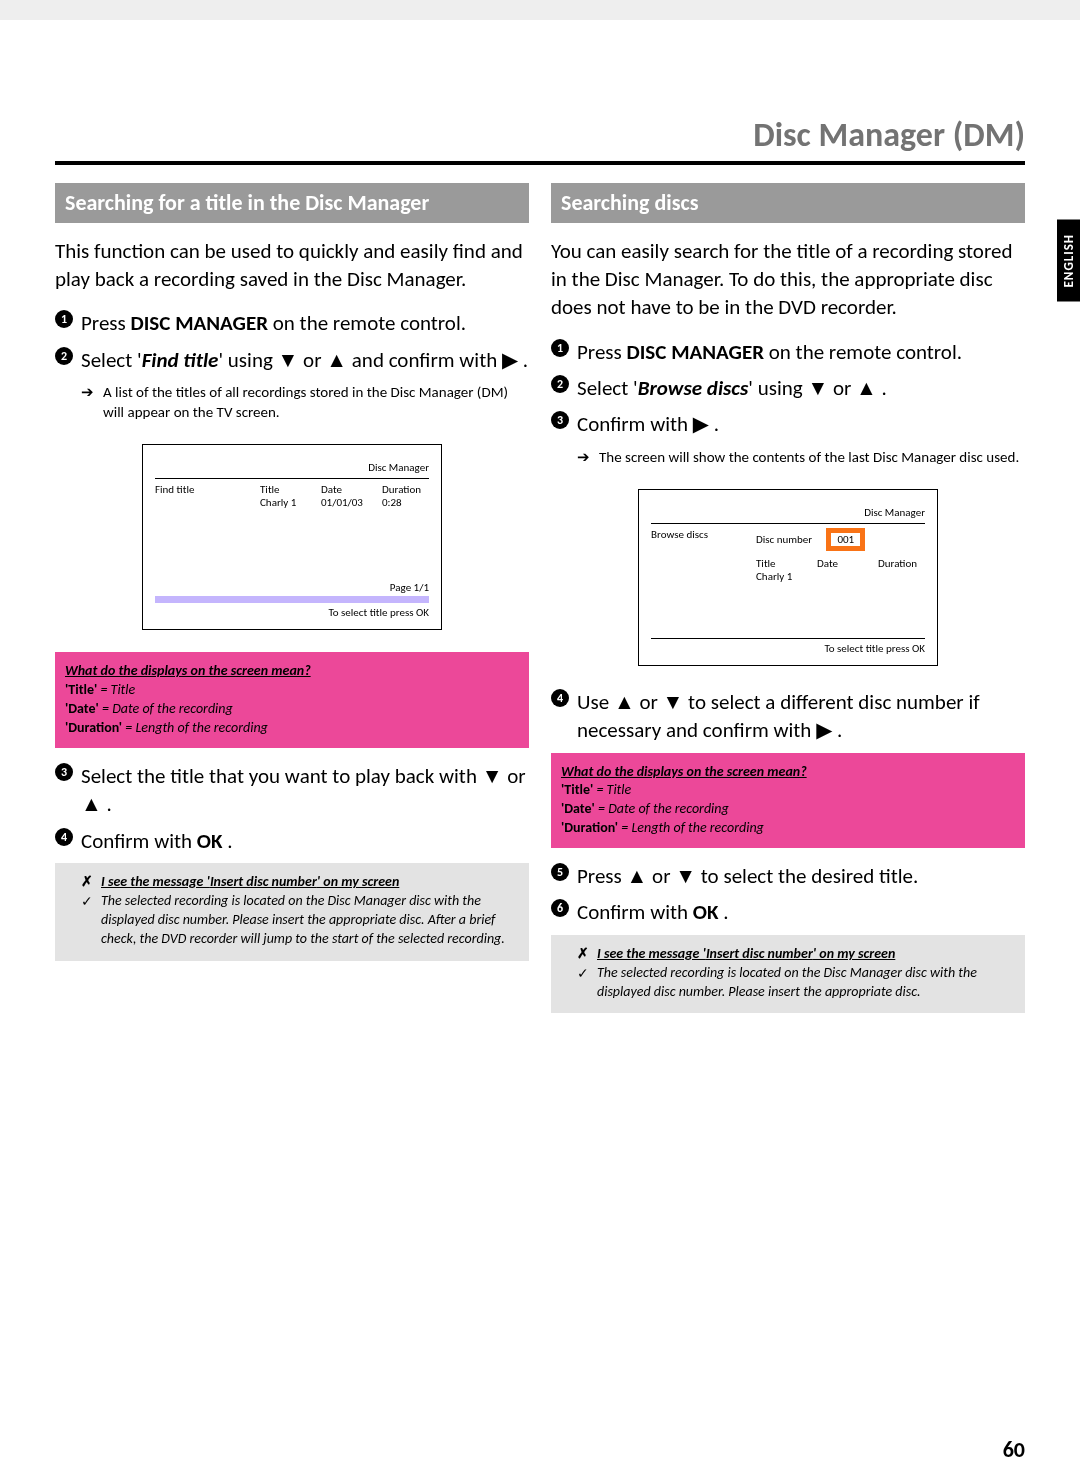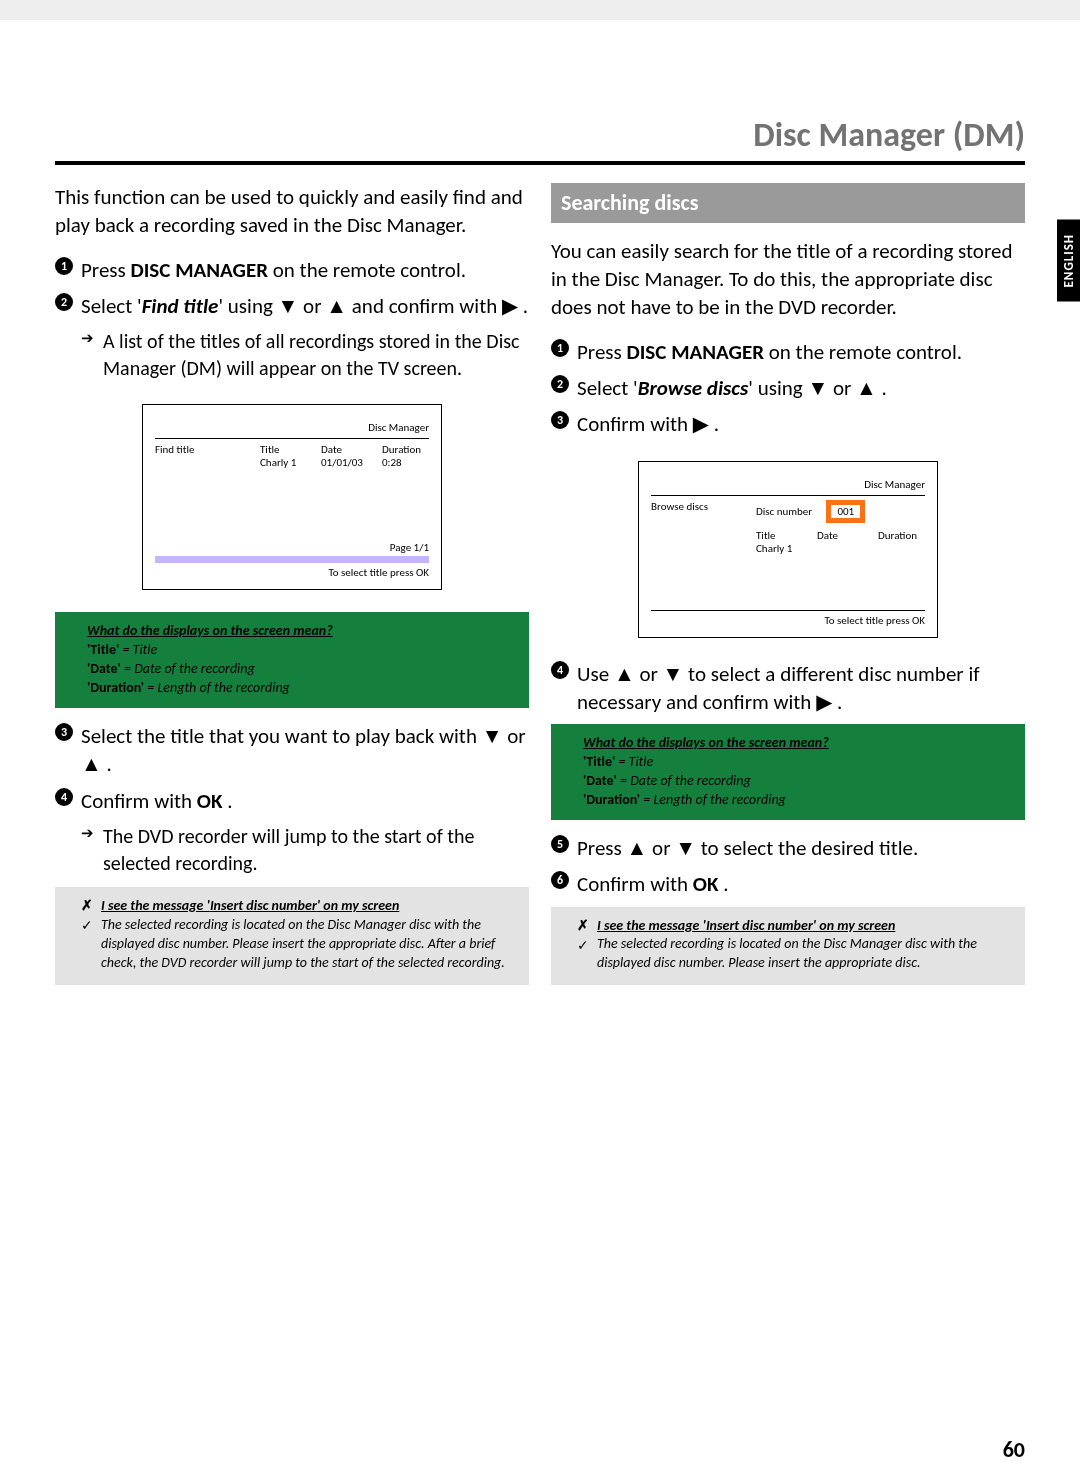--- a/index.html
+++ b/index.html
@@ -43,21 +43,21 @@
   .step-badge {
     position: absolute; left: 0; top: 1px;
     width: 18px; height: 18px;
     background: #000; color: #fff;
     border-radius: 50%;
     font-size: 12px; font-weight: bold;
     display: flex; align-items: center; justify-content: center;
   }
   .arrow-sub {
     position: relative; padding-left: 48px;
-    font-size: 20px; line-height: 1.35; margin-bottom: 10px;
+    font-size: 15px; line-height: 1.35; margin-bottom: 10px;
   }
   .arrow-sub::before {
     content: "➔"; position: absolute; left: 26px; top: 0;
     font-size: 15px;
   }
   .icn { font-family: "Arial", sans-serif; }
   .screen-box {
     border: 1px solid #000;
     margin: 22px auto;
     width: 300px;
@@ -70,22 +70,22 @@
     padding-top: 4px;
   }
   .screen-box .row1 { display: flex; gap: 10px; }
   .screen-box .row1 .lbl { width: 95px; }
   .screen-box .cols { display: flex; gap: 14px; flex: 1; }
   .screen-box .blank { height: 70px; }
   .screen-box .footer1 { text-align: right; border-bottom: 7px solid #c4b5fd; padding: 2px 0; }
   .screen-box .footer2 { text-align: right; padding-top: 3px; }
   .discnum-box { border: 5px solid #f97316; padding: 0 6px; display: inline-block; }
   .info-box {
-    background: #15803d;
-    padding: 10px 32px;
+    background: #ec4899;
+    padding: 10px 10px;
     font-size: 14px;
     line-height: 1.35;
     margin-bottom: 14px;
     font-style: italic;
   }
   .info-box .q {
     font-weight: bold; text-decoration: underline;
     font-style: italic;
   }
   .info-box .def b { font-style: normal; font-weight: bold; }
@@ -125,20 +125,21 @@
 <div class="page">
 
   <div class="lang-tab">ENGLISH</div>
 
   <div class="page-title">Disc Manager (DM)</div>
   <hr class="hr-thick">
 
   <div class="columns">
 
     <div class="col">
+      <div class="section-header">Searching for a title in the Disc Manager</div>
       <p class="body-text">This function can be used to quickly and easily find and play back a recording saved in the Disc Manager.</p>
 
       <div class="step">
         <div class="step-badge">1</div>
         <span class="step-text"><span>Press  </span><b>DISC MANAGER</b><span> on the remote control.</span></span>
       </div>
 
       <div class="step">
         <div class="step-badge">2</div>
         <span class="step-text"><span>Select '</span><span class="bolditalic">Find title</span><span>' using  </span><span class="icn">▼</span><span>  or  </span><span class="icn">▲</span><span>  and confirm with  </span><span class="icn">▶</span><span> .</span></span>
@@ -179,21 +180,20 @@
 
       <div class="step">
         <div class="step-badge">3</div>
         <span class="step-text"><span>Select the title that you want to play back with  </span><span class="icn">▼</span><span>  or  </span><span class="icn">▲</span><span> .</span></span>
       </div>
 
       <div class="step">
         <div class="step-badge">4</div>
         <span class="step-text"><span>Confirm with  </span><b>OK</b><span> .</span></span>
       </div>
-      <div class="arrow-sub">The DVD recorder will jump to the start of the selected recording.</div>
 
       <div class="tips-box">
         <span class="x">✗</span>
         <div class="xline"><span>I see the message '</span><span>Insert disc number</span><span>' on my screen</span></div>
         <span class="chk" style="top:30px">✓</span>
         <div>The selected recording is located on the Disc Manager disc with the displayed disc number. Please insert the appropriate disc. After a brief check, the DVD recorder will jump to the start of the selected recording.</div>
       </div>
     </div>
 
     <div class="col">
@@ -207,20 +207,21 @@
 
       <div class="step">
         <div class="step-badge">2</div>
         <span class="step-text"><span>Select '</span><span class="bolditalic">Browse discs</span><span>' using  </span><span class="icn">▼</span><span>  or  </span><span class="icn">▲</span><span> .</span></span>
       </div>
 
       <div class="step">
         <div class="step-badge">3</div>
         <span class="step-text"><span>Confirm with  </span><span class="icn">▶</span><span> .</span></span>
       </div>
+      <div class="arrow-sub">The screen will show the contents of the last Disc Manager disc used.</div>
 
       <div class="screen-box">
         <div class="dm-label">Disc Manager</div>
         <div class="inner">
           <div class="row1">
             <div class="lbl">Browse discs</div>
             <div class="cols" style="align-items:center">
               <div style="flex:2">Disc number</div>
               <div style="flex:2"><span class="discnum-box">001</span></div>
               <div style="flex:1"></div>

